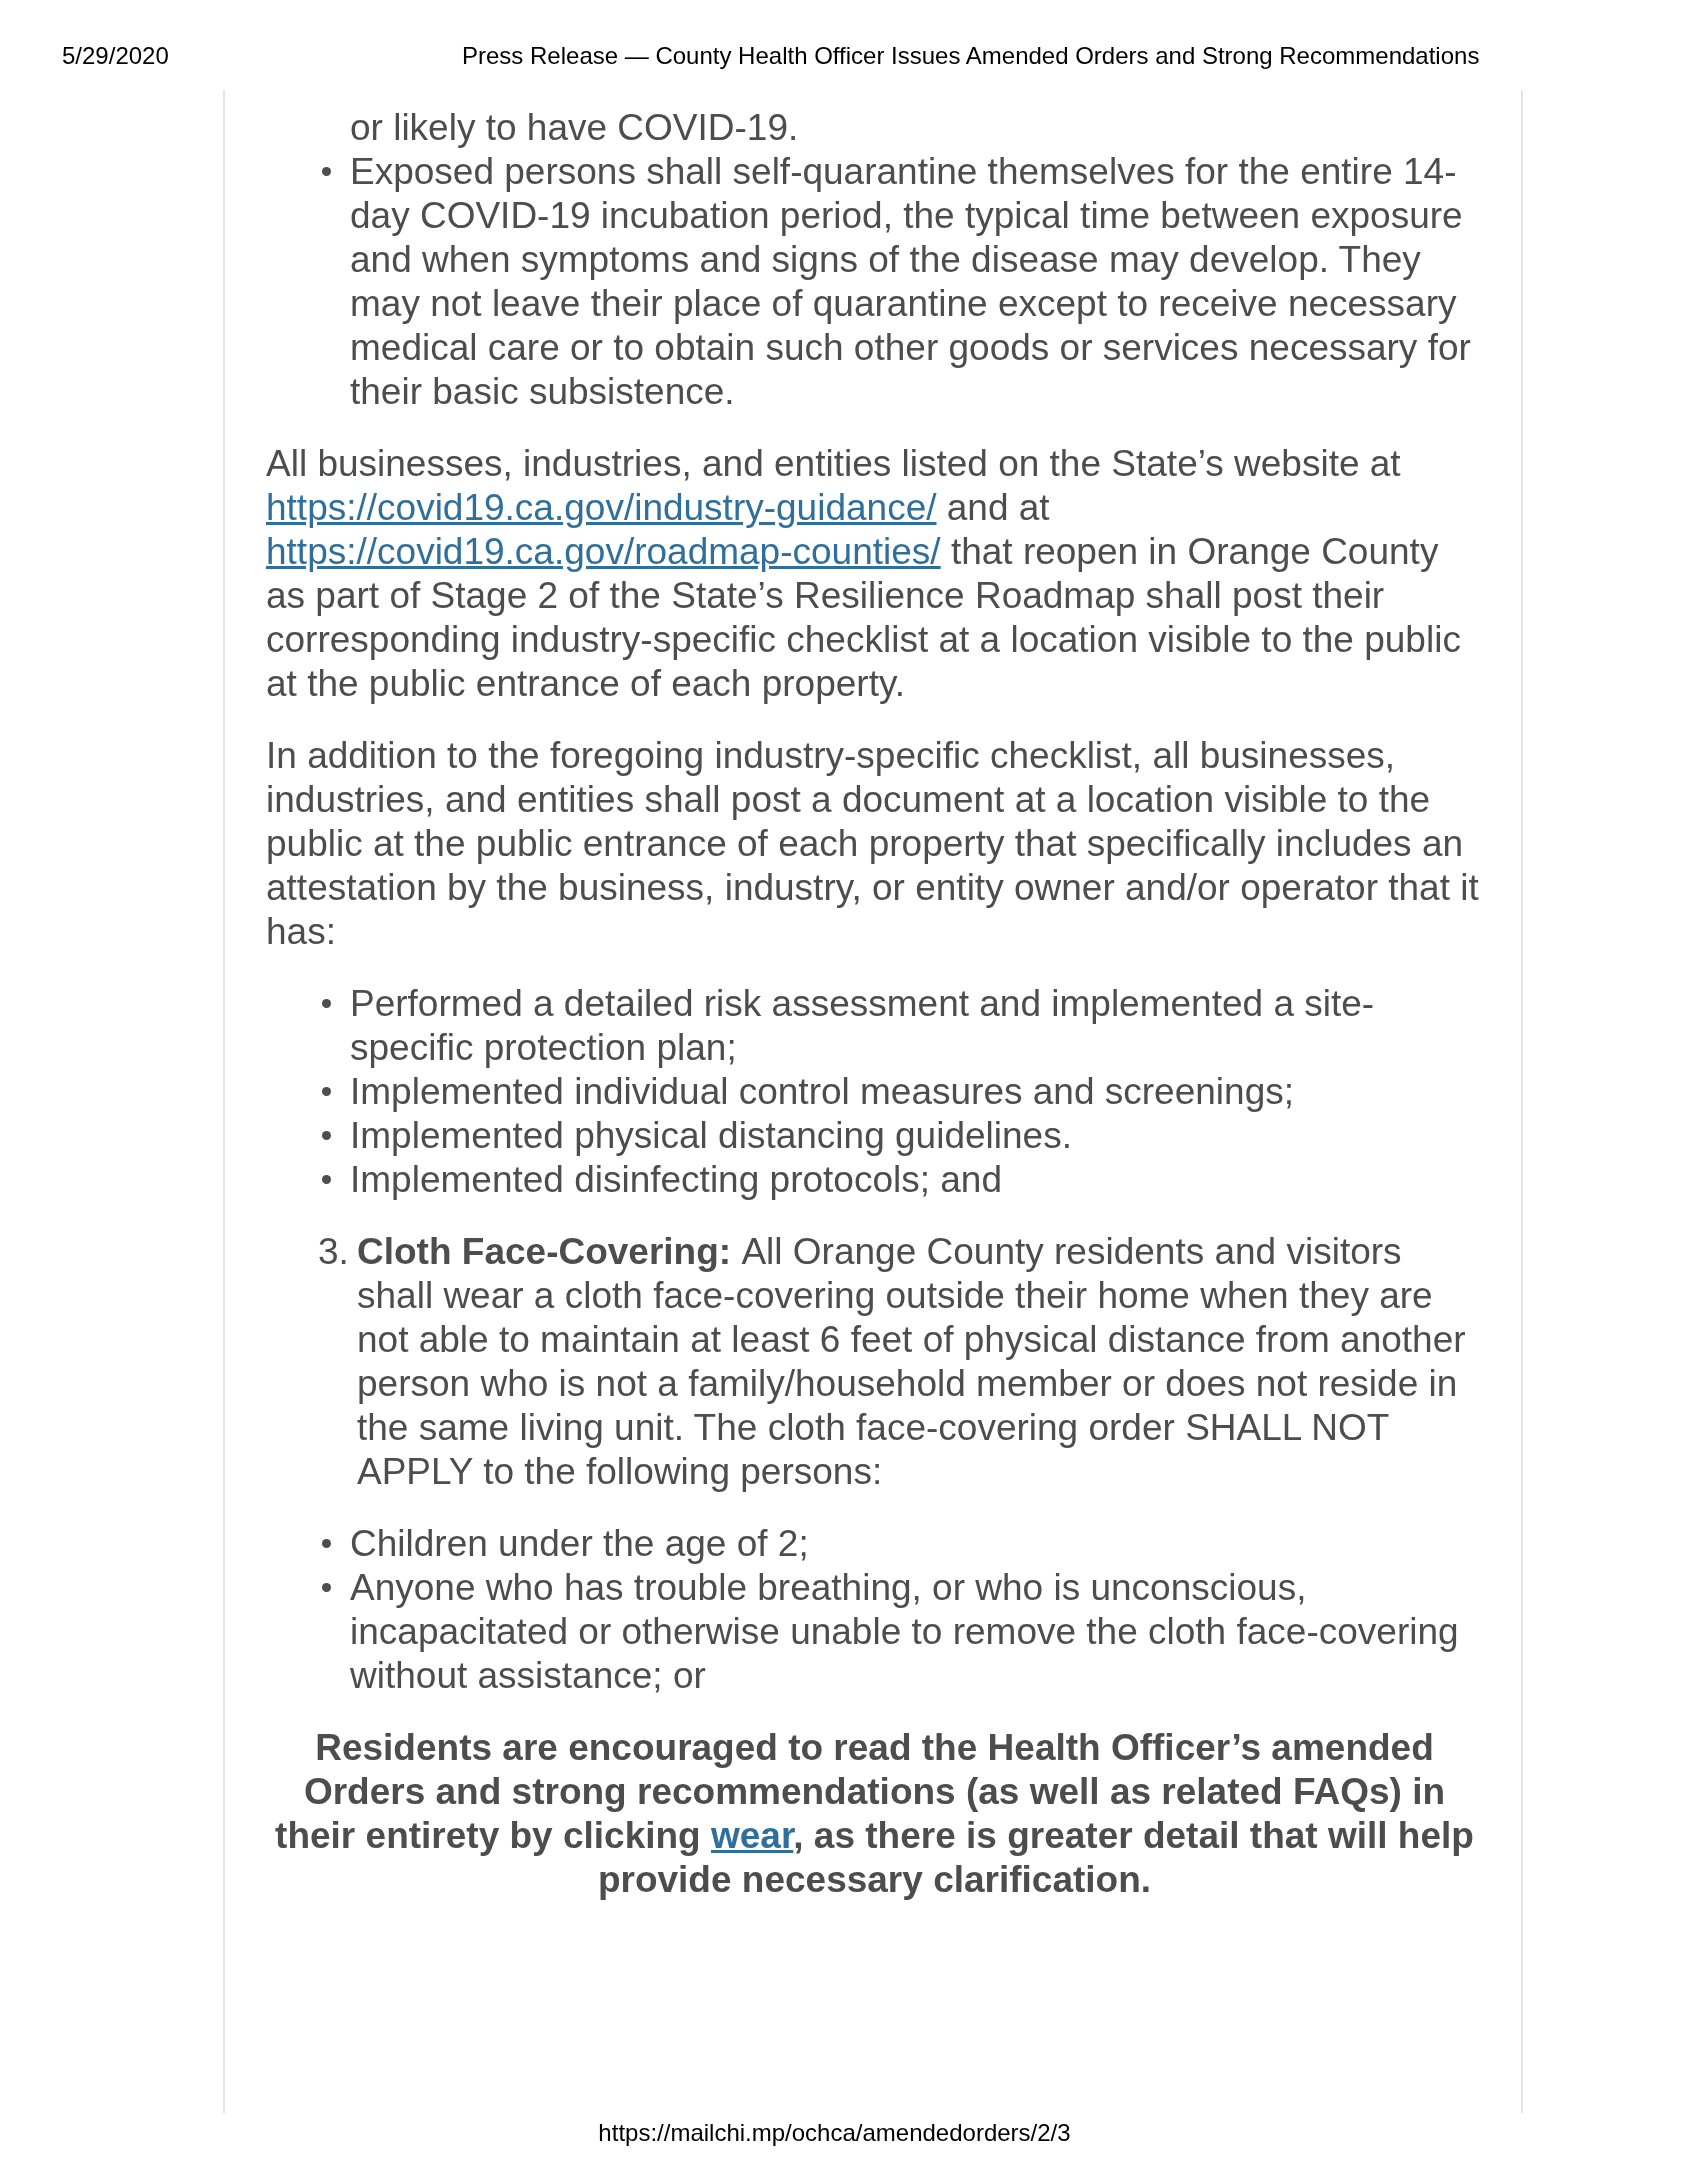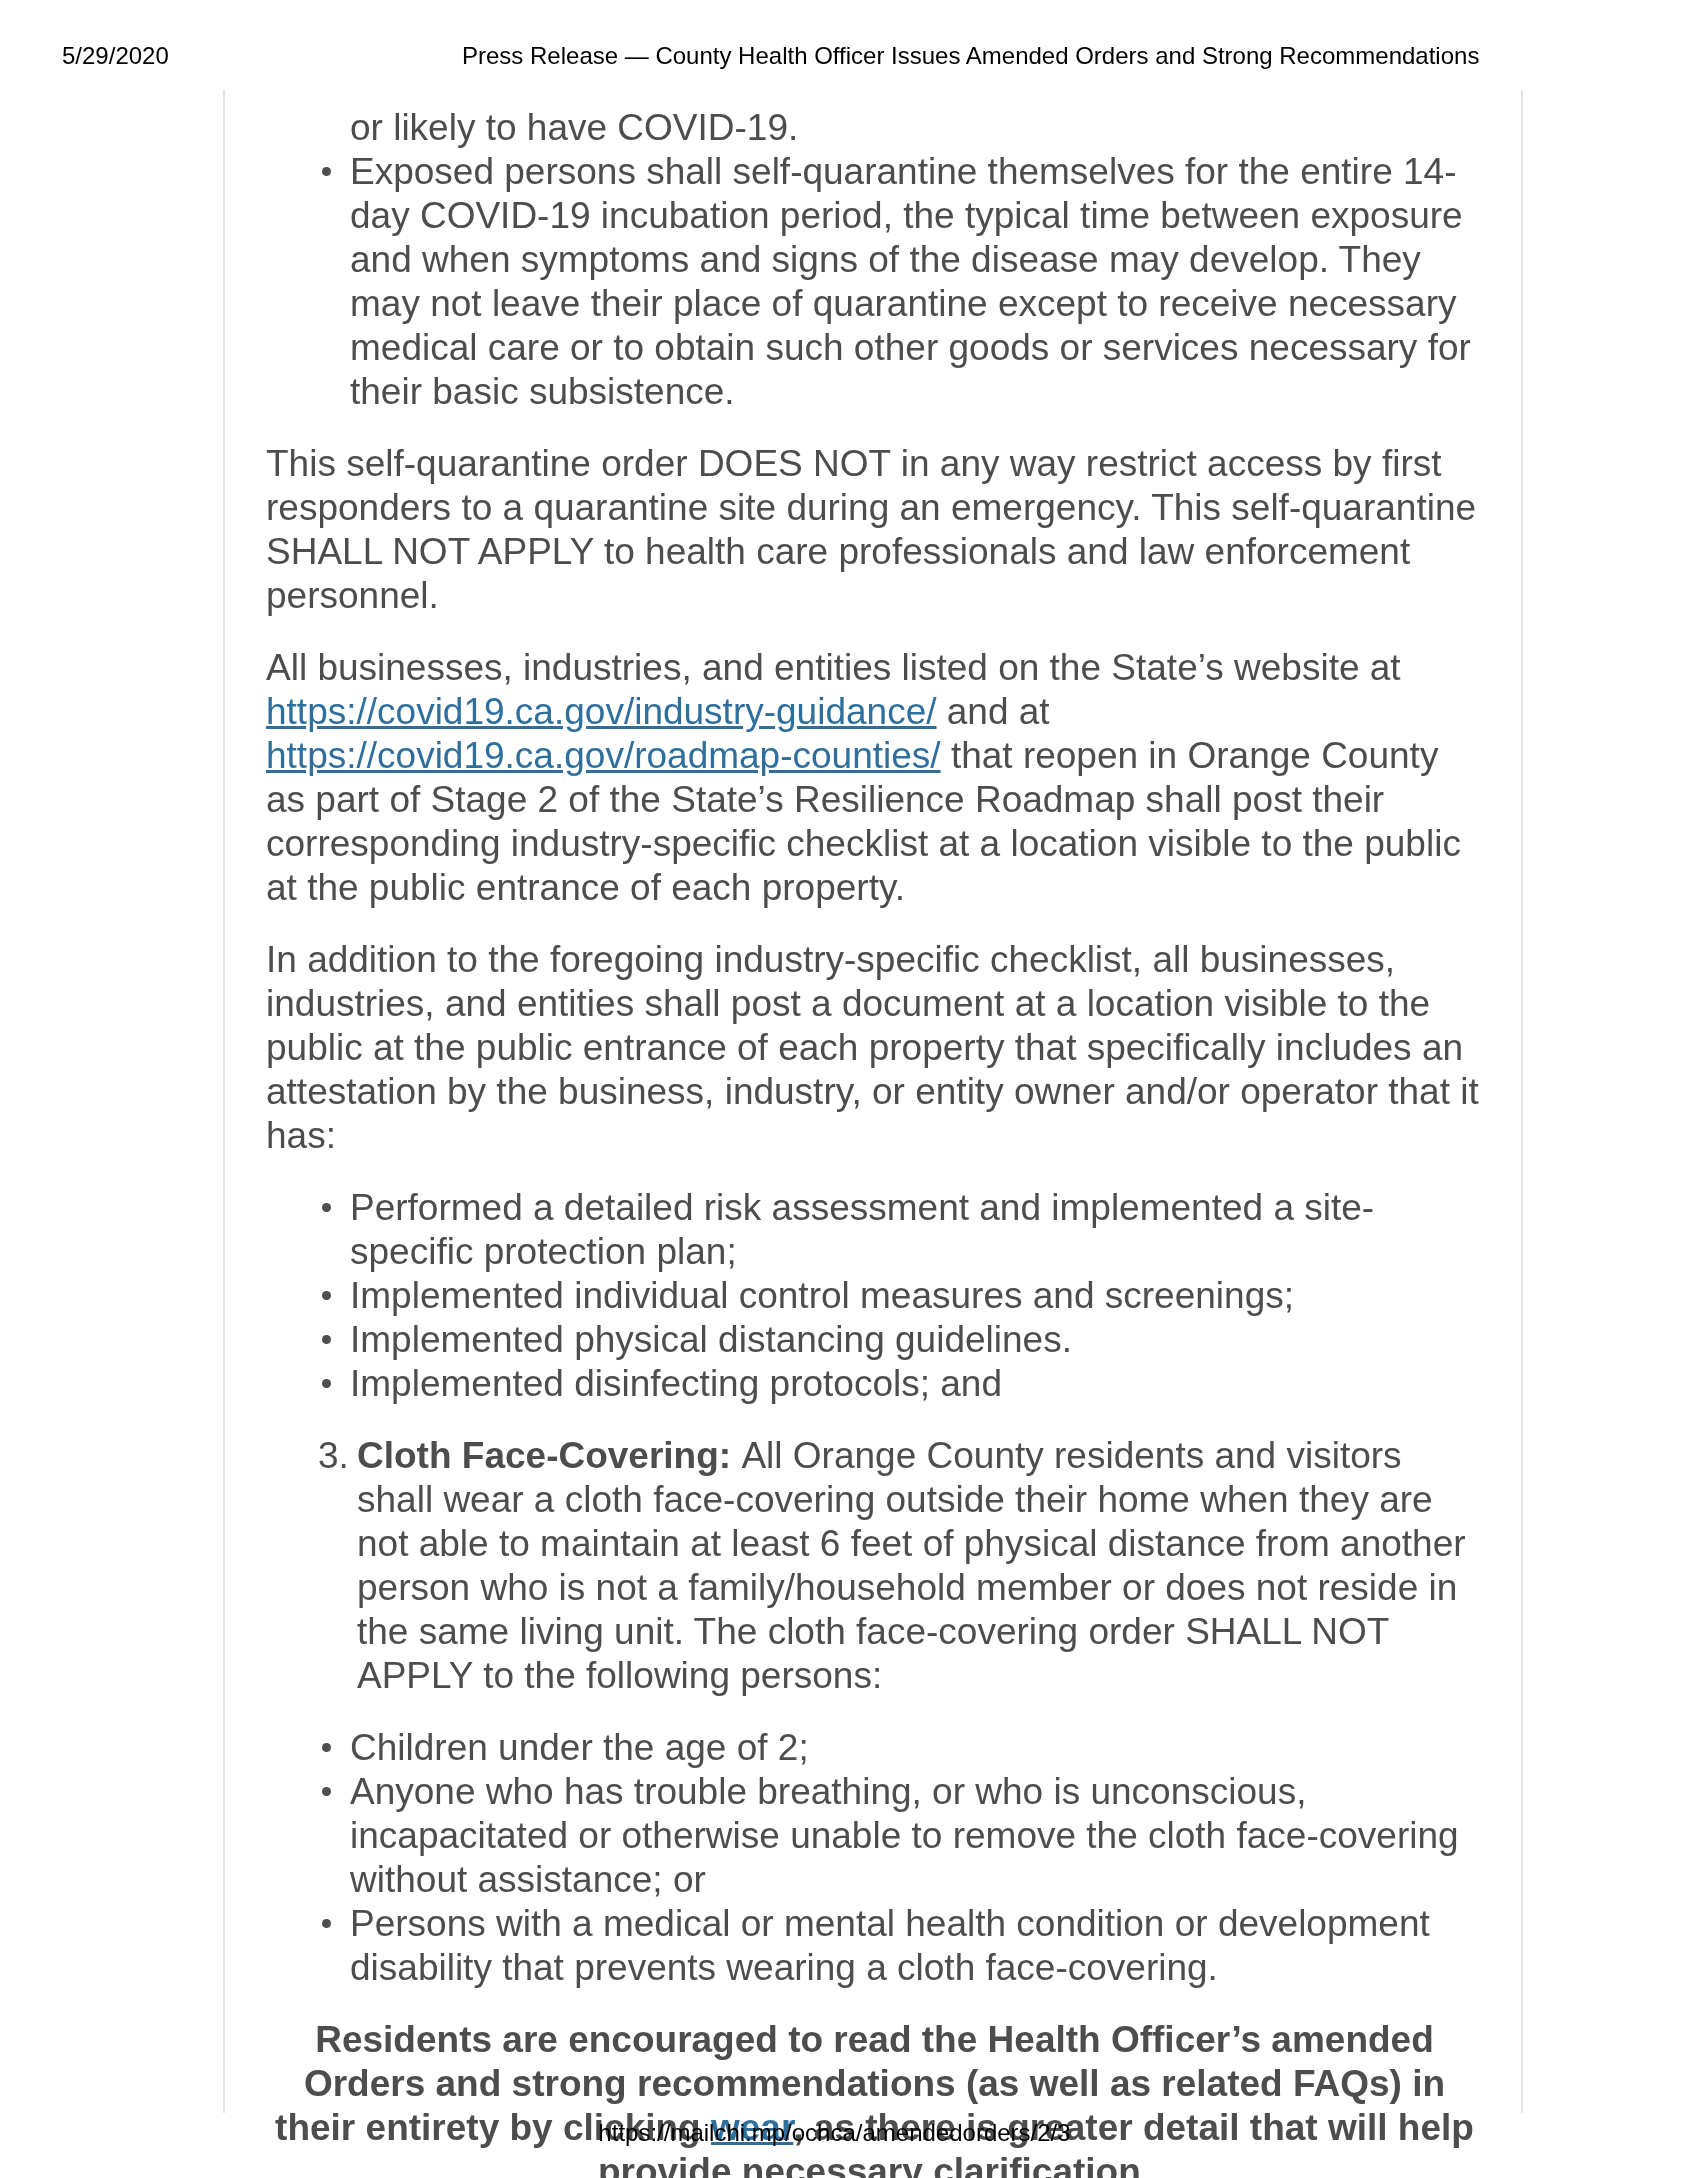--- a/index.html
+++ b/index.html
@@ -83,42 +83,40 @@
   <span class="print-date">5/29/2020</span>
   <span class="print-title">Press Release — County Health Officer Issues Amended Orders and Strong Recommendations</span>
 
   <div class="email-container">
 
     <ul class="bullets first">
       <li class="continuation">or likely to have COVID-19.</li>
       <li>Exposed persons shall self-quarantine themselves for the entire 14-day COVID-19 incubation period, the typical time between exposure and when symptoms and signs of the disease may develop. They may not leave their place of quarantine except to receive necessary medical care or to obtain such other goods or services necessary for their basic subsistence.</li>
     </ul>
 
-    <p>This self-quarantine order DOES NOT in any way restrict access by first responders to a quarantine site during an emergency. This self-quarantine SHALL NOT APPLY to health care professionals and law enforcement personnel.</p>
 
     <p><span>All businesses, industries, and entities listed on the State’s website at </span><a class="link">https://covid19.ca.gov/industry-guidance/</a><span> and at </span><a class="link">https://covid19.ca.gov/roadmap-counties/</a><span> that reopen in Orange County as part of Stage 2 of the State’s Resilience Roadmap shall post their corresponding industry-specific checklist at a location visible to the public at the public entrance of each property.</span></p>
 
     <p>In addition to the foregoing industry-specific checklist, all businesses, industries, and entities shall post a document at a location visible to the public at the public entrance of each property that specifically includes an attestation by the business, industry, or entity owner and/or operator that it has:</p>
 
     <ul class="bullets">
       <li>Performed a detailed risk assessment and implemented a site-specific protection plan;</li>
       <li>Implemented individual control measures and screenings;</li>
       <li>Implemented physical distancing guidelines.</li>
       <li>Implemented disinfecting protocols; and</li>
     </ul>
 
     <div class="numbered">
       <span class="num">3.</span>
       <span><span class="bold">Cloth Face-Covering: </span><span>All Orange County residents and visitors shall wear a cloth face-covering outside their home when they are not able to maintain at least 6 feet of physical distance from another person who is not a family/household member or does not reside in the same living unit. The cloth face-covering order SHALL NOT APPLY to the following persons:</span></span>
     </div>
 
     <ul class="bullets">
       <li>Children under the age of 2;</li>
       <li>Anyone who has trouble breathing, or who is unconscious, incapacitated or otherwise unable to remove the cloth face-covering without assistance; or</li>
-      <li>Persons with a medical or mental health condition or development disability that prevents wearing a cloth face-covering.</li>
     </ul>
 
     <p class="center bold"><span class="bold">Residents are encouraged to read the Health Officer’s amended Orders and strong recommendations (as well as related FAQs) in their entirety by clicking </span><a class="bold link">wear</a><span class="bold">, as there is greater detail that will help provide necessary clarification.</span></p>
 
 
   </div>
 
   <div class="print-footer">
     <span>https://mailchi.mp/ochca/amendedorders/</span>
     <span>2/3</span>

